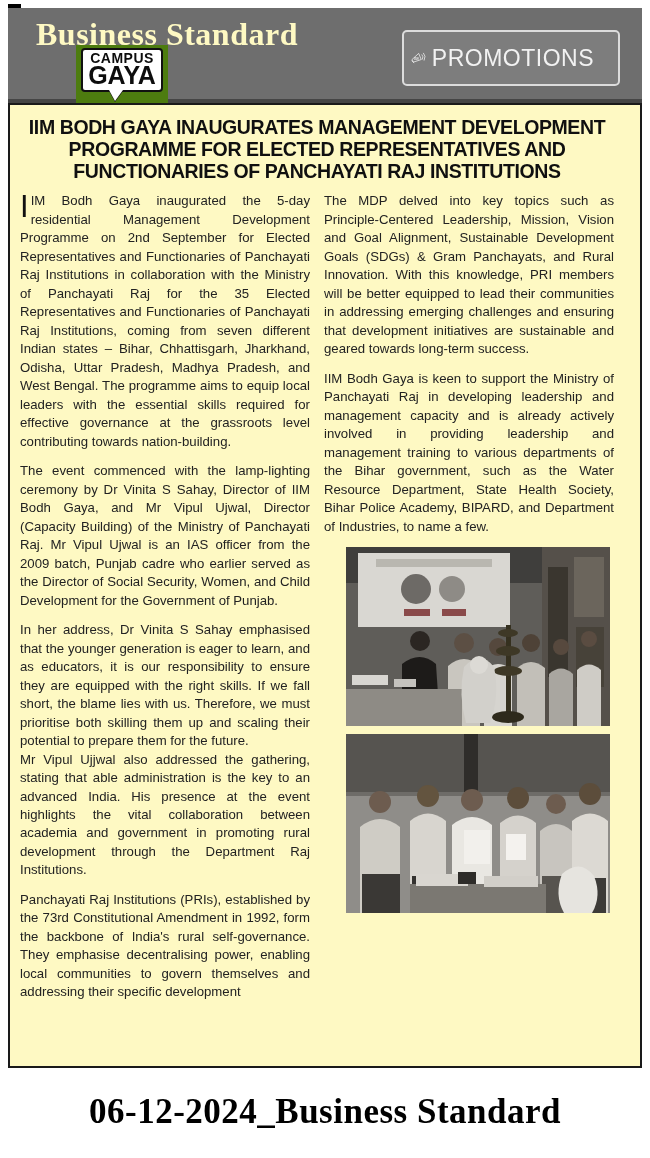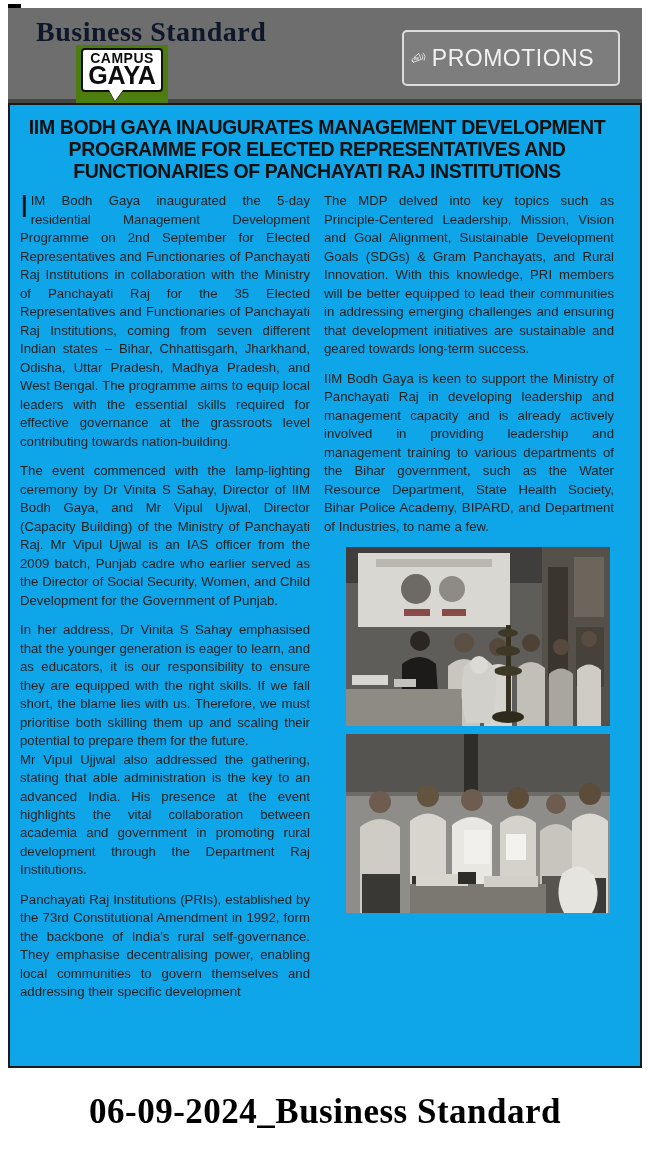--- a/index.html
+++ b/index.html
@@ -15,21 +15,21 @@
     position:absolute;left:8px;top:4px;width:13px;height:15px;background:#000;
   }
   .masthead{
     position:absolute;left:8px;top:8px;width:634px;height:95px;
     background:#6e6e6e;border-bottom:4px solid #454545;
     box-sizing:border-box;
   }
   .brand{
     position:absolute;left:28px;top:8px;
     font-family:"Liberation Serif", serif;font-weight:700;
-    font-size:28px;color:#0f172a;letter-spacing:0.5px;
+    font-size:32px;color:#fef9c3;letter-spacing:0.5px;
   }
   .campus-talk{
     position:absolute;left:68px;top:37px;width:92px;height:62px;
     background:#4d7c0f;display:flex;align-items:flex-start;justify-content:center;
   }
   .ct-bubble{
     position:relative;margin-top:3px;background:#ffffff;border:2px solid #111;
     border-radius:4px;padding:1px 5px 2px 5px;text-align:center;
     color:#0d0d0d;line-height:1;
   }
@@ -45,21 +45,21 @@
     background:#7d7d7d;border:2px solid #dcdcdc;border-radius:5px;
     display:flex;align-items:center;box-sizing:border-box;padding:0 24px 0 6px;
   }
   .promo-text{
     color:#f2f2f2;font-weight:400;font-size:23px;letter-spacing:0.5px;
     margin-left:6px;
   }
   
   .article-box{
     position:absolute;left:8px;top:103px;width:634px;height:965px;
-    background:#0ea5e9;border:2px solid #1a1a1a;box-sizing:border-box;
+    background:#fef9c3;border:2px solid #1a1a1a;box-sizing:border-box;
     padding:10px 26px 6px 10px;
   }
   .headline{
     margin:2px 6px 10px 6px;text-align:center;
     font-size:19.5px;font-weight:800;color:#101010;line-height:1.12;
     letter-spacing:-0.4px;
   }
   .columns{display:flex;gap:14px;}
   .col{width:300px;box-sizing:border-box;}
   .col p{
@@ -203,15 +203,15 @@
           <rect x="70" y="140" width="52" height="12" fill="#d9d6d0"></rect>
           <rect x="138" y="142" width="54" height="11" fill="#d2cfc9"></rect>
           <rect x="112" y="138" width="18" height="12" fill="#2e2c29"></rect>
 
           <path d="M216 140 q18 -16 32 2 q8 20 -2 37 h-28 q-10 -18 -2 -39 z" fill="#e6e4df"></path>
         </svg>
       </div>
     </div>
   </article>
 
-  <footer class="caption">06-09-2024_Business Standard</footer>
+  <footer class="caption">06-12-2024_Business Standard</footer>
 
 </div>
 
 </body></html>

